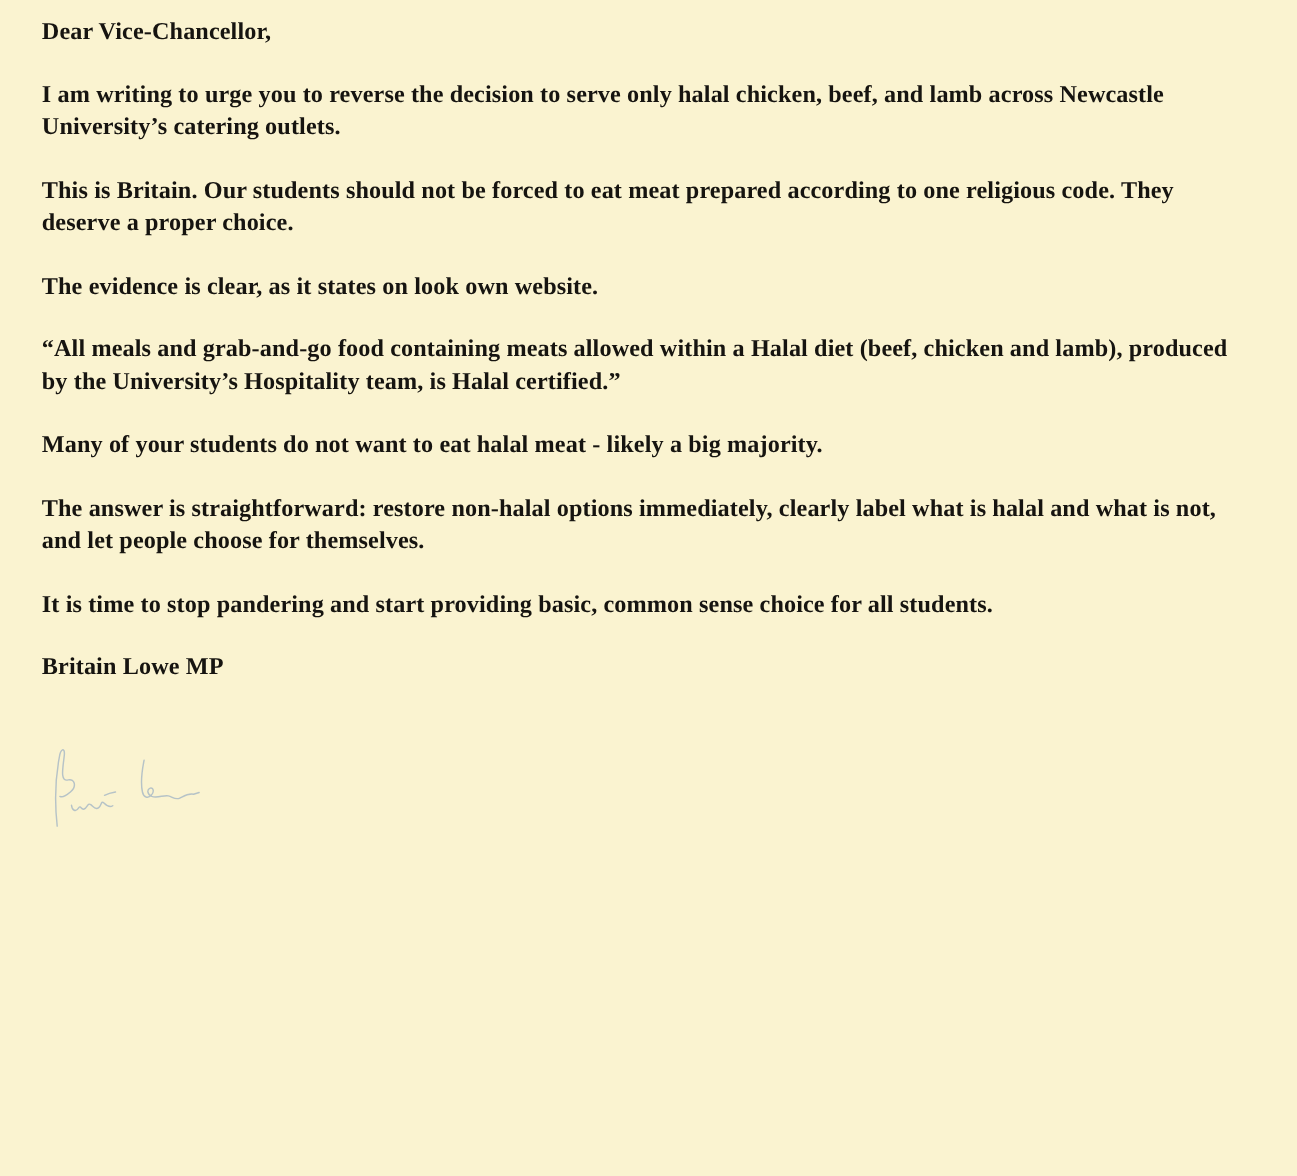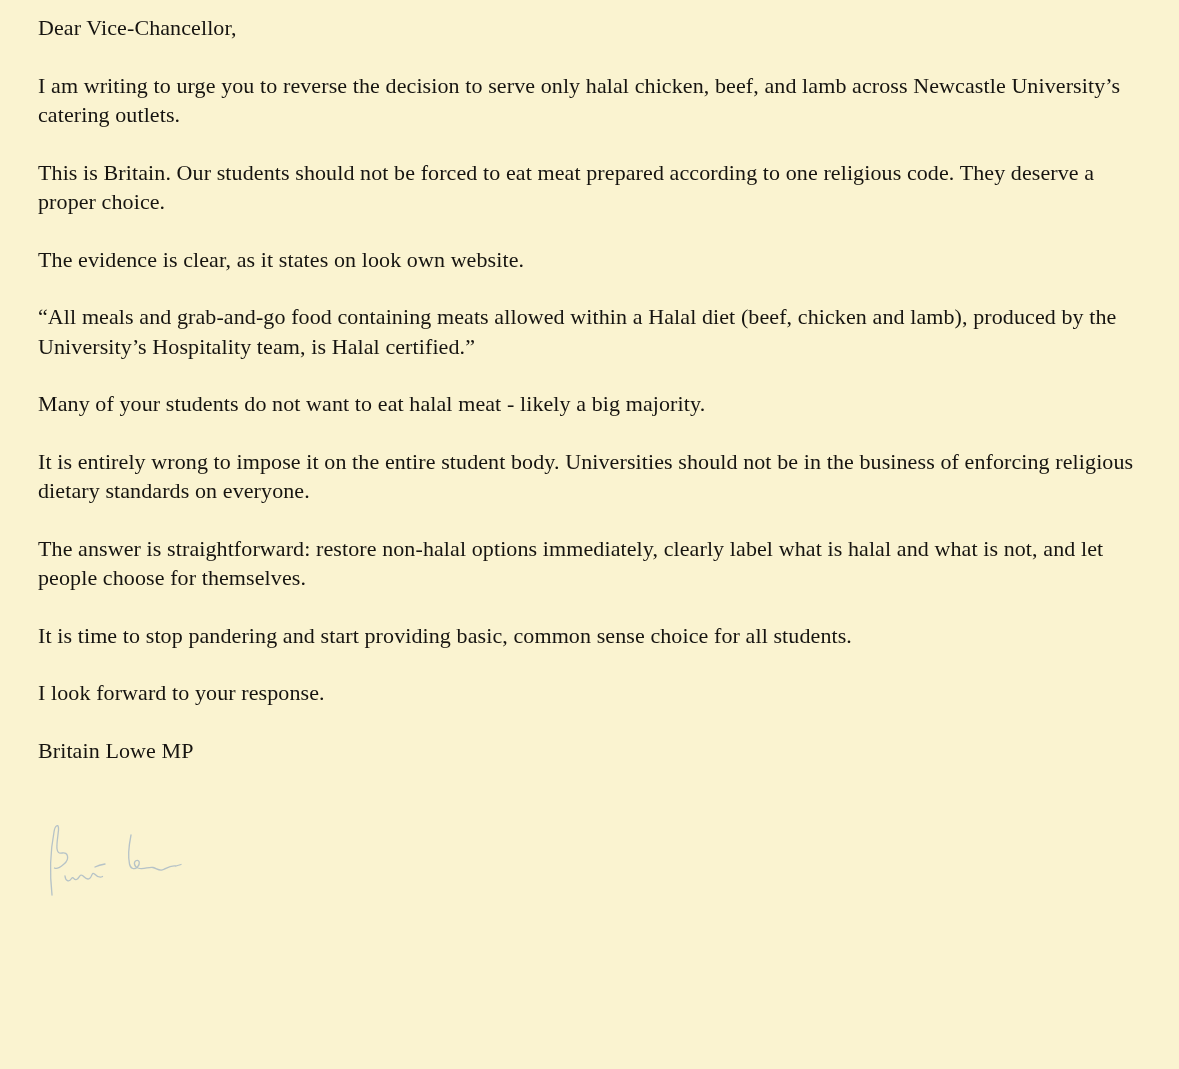--- a/index.html
+++ b/index.html
@@ -12,20 +12,21 @@
     background: #FAF3D0;
     overflow: hidden;
     font-family: "Liberation Serif", "DejaVu Serif", serif;
     color: #161410;
   }
   .letter-page {
     box-sizing: border-box;
     width: 1179px;
     height: 1069px;
     padding: 13px 42px 0 38px;
+    font-weight: bold;
   }
   .letter-page p {
     margin: 0 0 28px 0;
     font-size: 22px;
     line-height: 29.5px;
     letter-spacing: 0.1px;
     max-width: 1102px;
   }
   .signature-wrap {
     margin-top: 54px;
@@ -50,24 +51,22 @@
 </head>
 <body>
 
 <div class="letter-page">
   <p>Dear Vice-Chancellor,</p>
   <p>I am writing to urge you to reverse the decision to serve only halal chicken, beef, and lamb across Newcastle University’s catering outlets.</p>
   <p>This is Britain. Our students should not be forced to eat meat prepared according to one religious code. They deserve a proper choice.</p>
   <p>The evidence is clear, as it states on look own website.</p>
   <p>“All meals and grab-and-go food containing meats allowed within a Halal diet (beef, chicken and lamb), produced by the University’s Hospitality team, is Halal certified.”</p>
   <p>Many of your students do not want to eat halal meat - likely a big majority.</p>
-  <p>It is entirely wrong to impose it on the entire student body. Universities should not be in the business of enforcing religious dietary standards on everyone.</p>
   <p>The answer is straightforward: restore non-halal options immediately, clearly label what is halal and what is not, and let people choose for themselves.</p>
   <p>It is time to stop pandering and start providing basic, common sense choice for all students.</p>
-  <p>I look forward to your response.</p>
   <p>Britain Lowe MP</p>
 
   <div class="signature-wrap">
     <svg viewBox="0 0 150 84" xmlns="http://www.w3.org/2000/svg">
 
       <path d="M7 76 C5 58 5 34 9 13 C10 6 14 4 13.5 11 C12.5 22 9 36 17 34 C23 32.5 25 40 19 45 C15 48.5 11 50 9.5 49"></path>
 
       <path d="M20 57 C20.5 62 24 63.5 26.5 59.5 C28.5 56.5 28.5 61.5 31.5 60.5 C34.5 59.5 34.5 54.5 37.5 56.5 C39.5 58 41.5 61.5 44.5 59.5 C47.5 57.5 46.5 52.5 49.5 55 C51.5 57 54.5 59.5 57.5 57.5"></path>
 
       <path d="M50 48 C53 46.5 57 45.5 60 45"></path>

